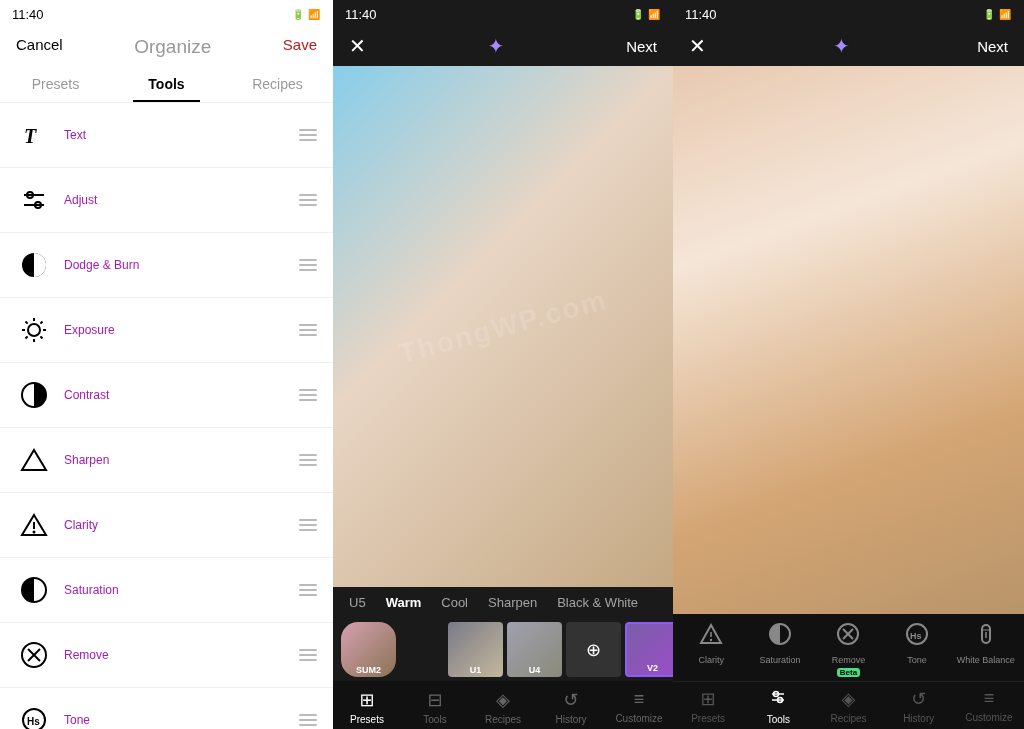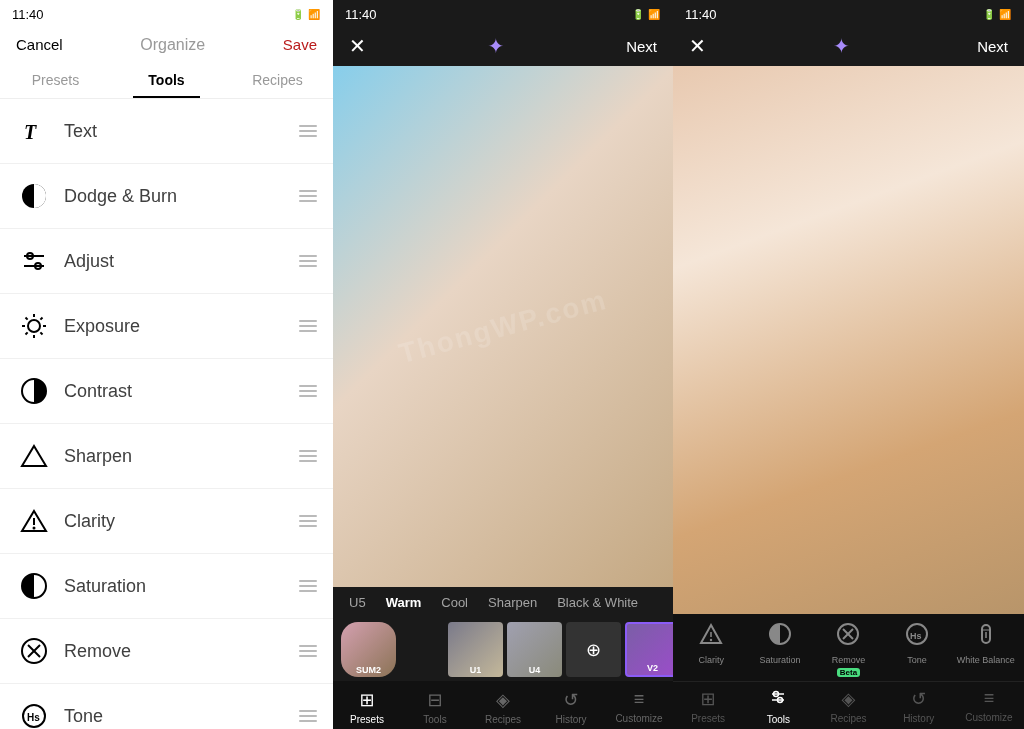--- a/index.html
+++ b/index.html
@@ -37,21 +37,21 @@
     .status-bar .icons { margin-left: auto; display: flex; gap: 4px; align-items: center; font-size: 10px; }
 
     .top-nav {
       display: flex;
       align-items: flex-start;
       justify-content: space-between;
       padding: 8px 16px;
       background: #fff;
     }
     .top-nav .cancel { font-size: 15px; color: #000; }
-    .top-nav .organize { font-size: 16px; color: #999; }
+    .top-nav .organize { font-size: 19px; color: #999; }
     .top-nav .save { font-size: 15px; color: #b91c1c; font-weight: 500; }
 
     .tabs {
       display: flex;
       border-bottom: 1px solid #eee;
       background: #fff;
     }
     .tabs .tab {
       flex: 1;
       text-align: center;
@@ -94,22 +94,22 @@
       height: 36px;
       display: flex;
       align-items: center;
       justify-content: center;
       margin-right: 12px;
       flex-shrink: 0;
     }
 
     .tool-label {
       flex: 1;
-      font-size: 18px;
-      color: #404040;
+      font-size: 12px;
+      color: #a21caf;
     }
 
     .tool-drag {
       display: flex;
       flex-direction: column;
       gap: 3px;
       opacity: 0.4;
     }
     .tool-drag span {
       display: block;
@@ -374,42 +374,42 @@
       <div class="tool-drag">
           <span></span>
           <span></span>
           <span></span>
         </div>
     </div>
 
     <div class="tool-item">
       <div class="tool-icon">
         <svg width="28" height="28" viewBox="0 0 28 28">
-            <circle cx="14" cy="14" r="12" fill="#000"></circle>
-            <path d="M14 2 A12 12 0 0 1 14 26 Z" fill="#fff"></path>
-          </svg>
-      </div>
-      <span class="tool-label">Dodge &amp; Burn</span>
-      <div class="tool-drag">
-          <span></span>
-          <span></span>
-          <span></span>
-        </div>
-    </div>
-
-    <div class="tool-item">
-      <div class="tool-icon">
-        <svg width="28" height="28" viewBox="0 0 28 28">
           <line x1="4" y1="9" x2="24" y2="9" stroke="#000" stroke-width="2"></line>
           <circle cx="10" cy="9" r="3" fill="none" stroke="#000" stroke-width="2"></circle>
           <line x1="4" y1="19" x2="24" y2="19" stroke="#000" stroke-width="2"></line>
           <circle cx="18" cy="19" r="3" fill="none" stroke="#000" stroke-width="2"></circle>
         </svg>
       </div>
       <span class="tool-label">Adjust</span>
+      <div class="tool-drag">
+          <span></span>
+          <span></span>
+          <span></span>
+        </div>
+    </div>
+
+    <div class="tool-item">
+      <div class="tool-icon">
+        <svg width="28" height="28" viewBox="0 0 28 28">
+            <circle cx="14" cy="14" r="12" fill="#000"></circle>
+            <path d="M14 2 A12 12 0 0 1 14 26 Z" fill="#fff"></path>
+          </svg>
+      </div>
+      <span class="tool-label">Dodge &amp; Burn</span>
       <div class="tool-drag">
           <span></span>
           <span></span>
           <span></span>
         </div>
     </div>
 
     <div class="tool-item">
       <div class="tool-icon">
         <svg width="28" height="28" viewBox="0 0 28 28">

